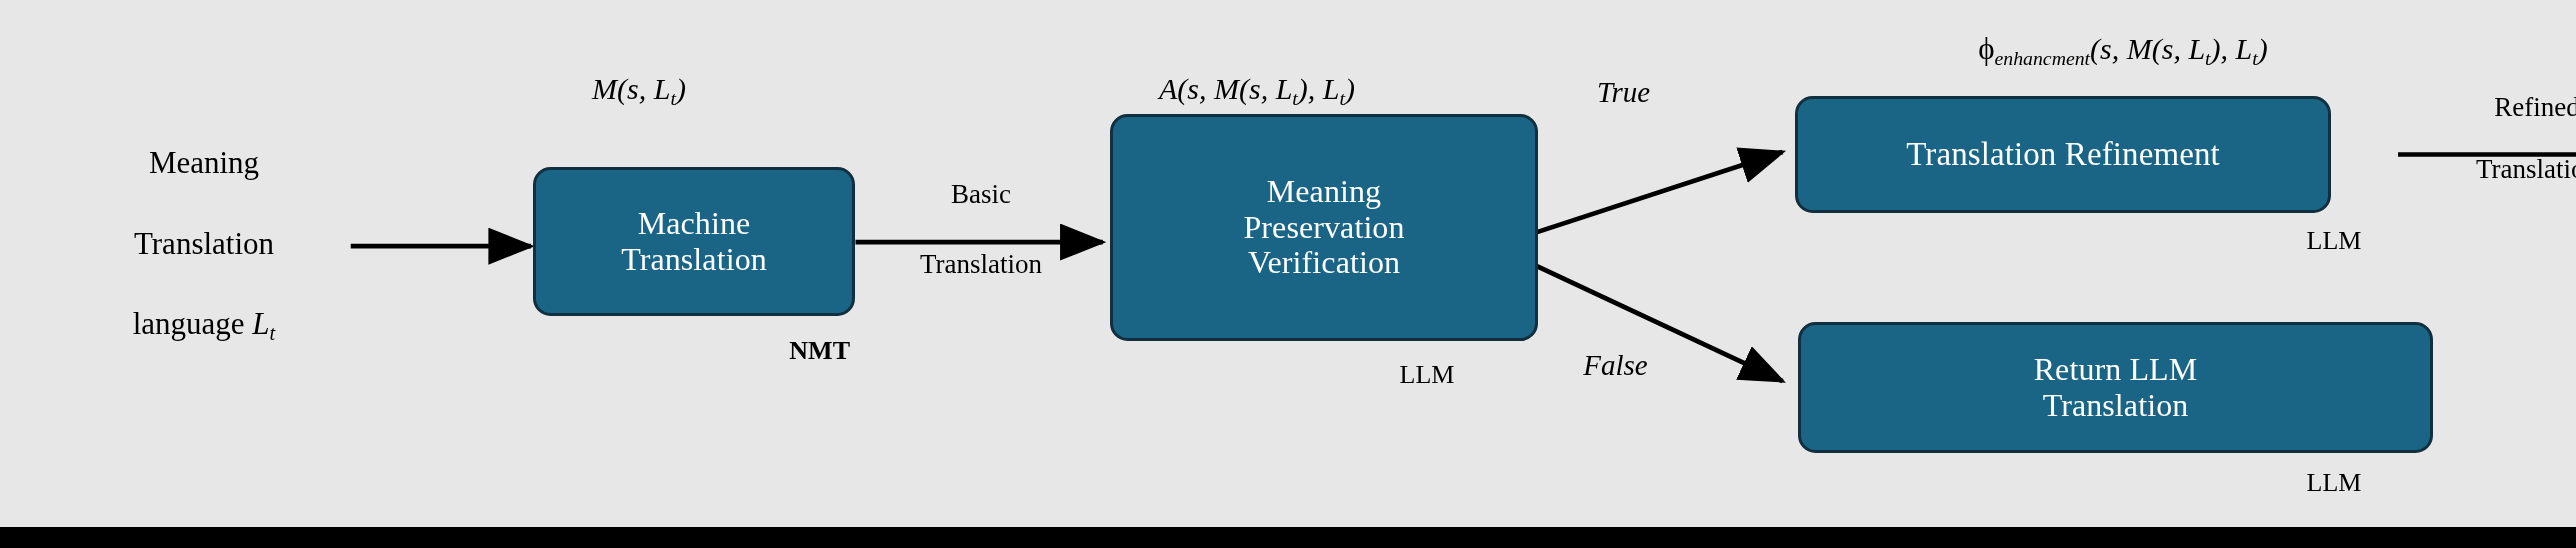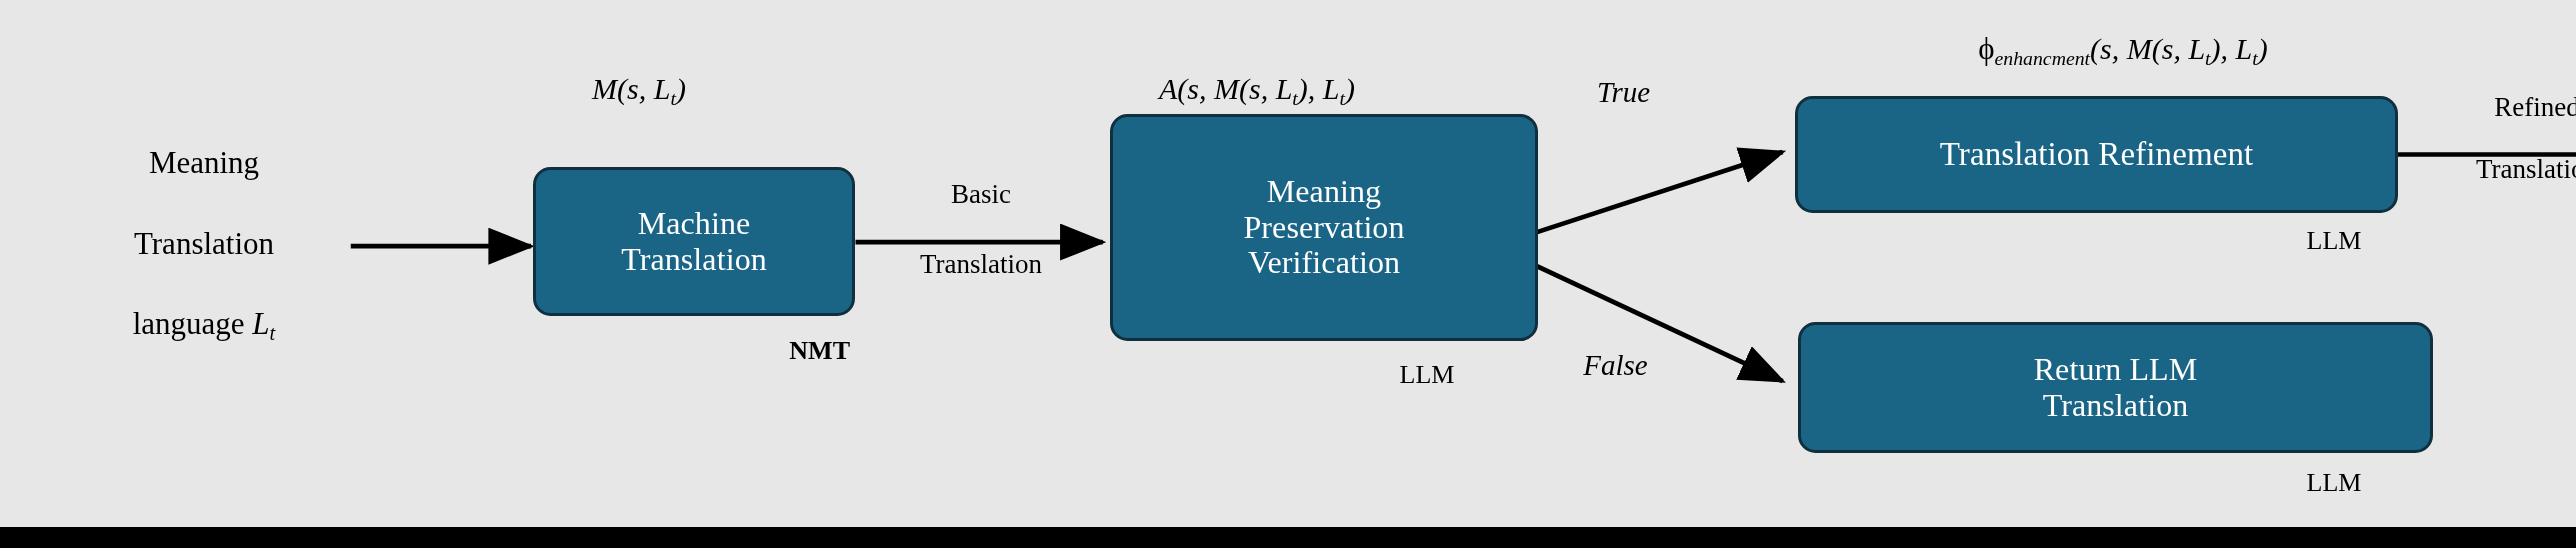--- a/index.html
+++ b/index.html
@@ -101,21 +101,21 @@
 
   <div class="lbl tiny" style="left:1360px;top:361px;width:134px;text-align:center;">LLM</div>
 
   <div class="lbl italic" style="left:1546px;top:77px;width:155px;text-align:center;">True</div>
   <div class="lbl italic" style="left:1533px;top:350px;width:165px;text-align:center;">False</div>
 
   <div class="lbl formula" style="left:1752px;top:0px;width:742px;">
     <span class="phi">ϕ</span><i class="sub">enhancment</i><i>(s, M(s, L</i><i class="sub">t</i><i>), L</i><i class="sub">t</i><i>)</i>
   </div>
 
-  <div class="node" style="left:1795px;top:96px;width:603px;height:117px;font-size:33px;">
+  <div class="node" style="left:1795px;top:96px;width:536px;height:117px;font-size:33px;">
     <span>Translation Refinement</span>
   </div>
 
   <div class="lbl tiny" style="left:2267px;top:227px;width:134px;text-align:center;">LLM</div>
 
 
   <div class="node" style="left:1798px;top:322px;width:635px;height:131px;">
     <span>Return LLM
 Translation</span>
   </div>

